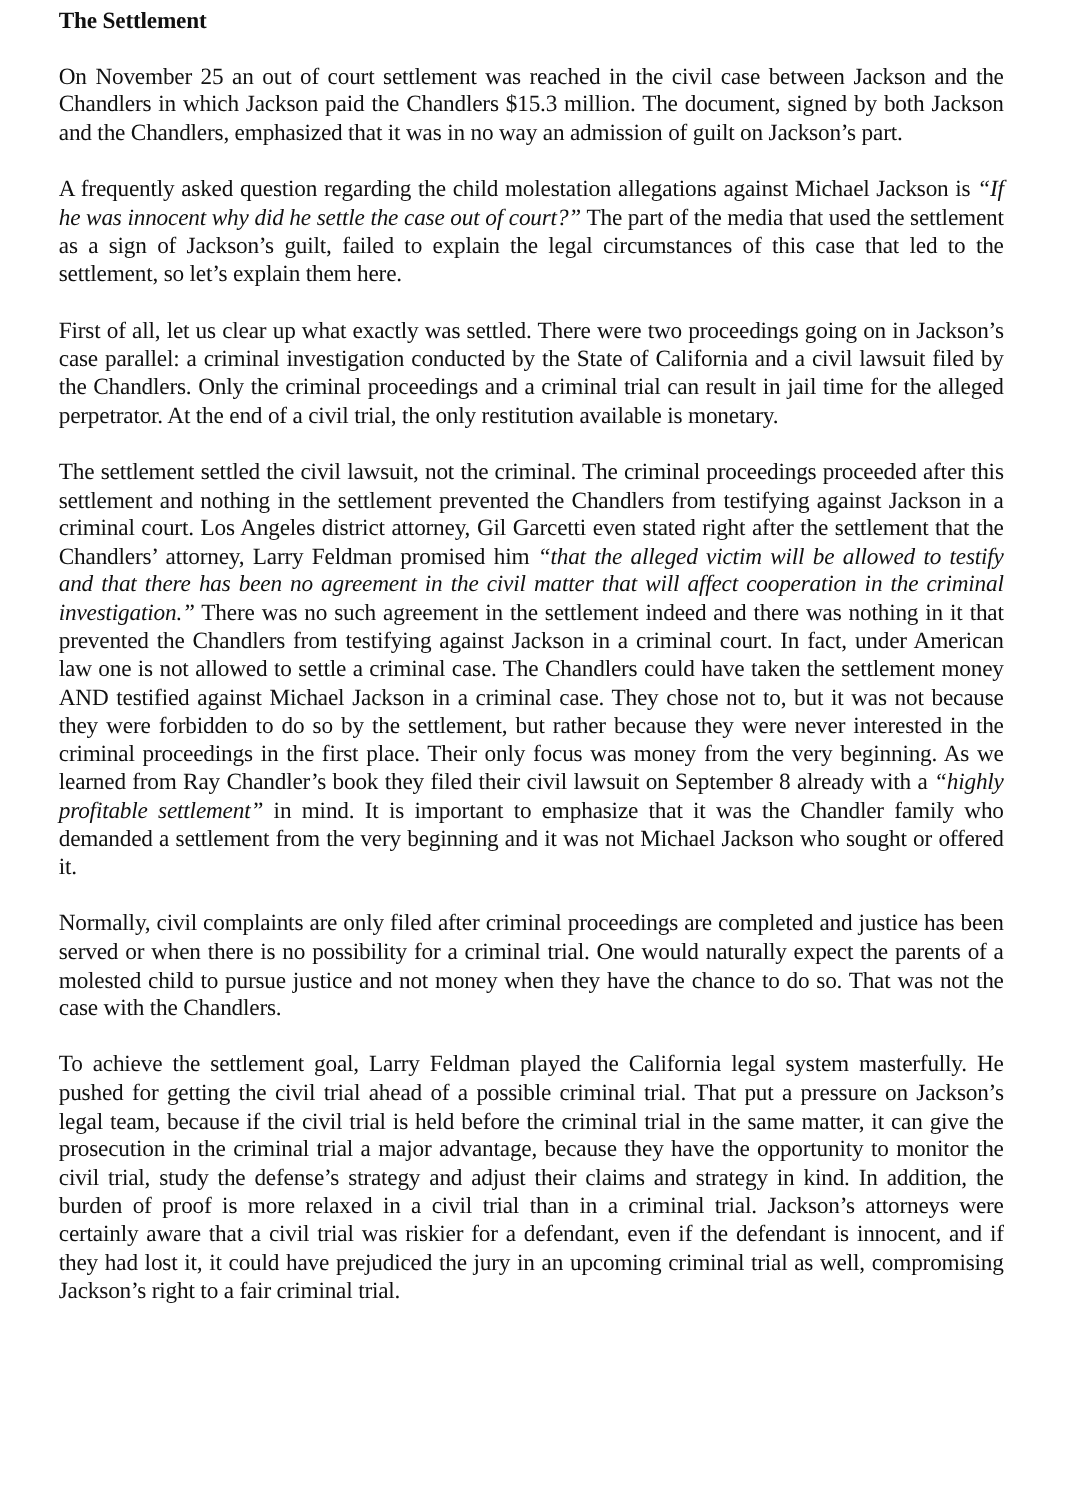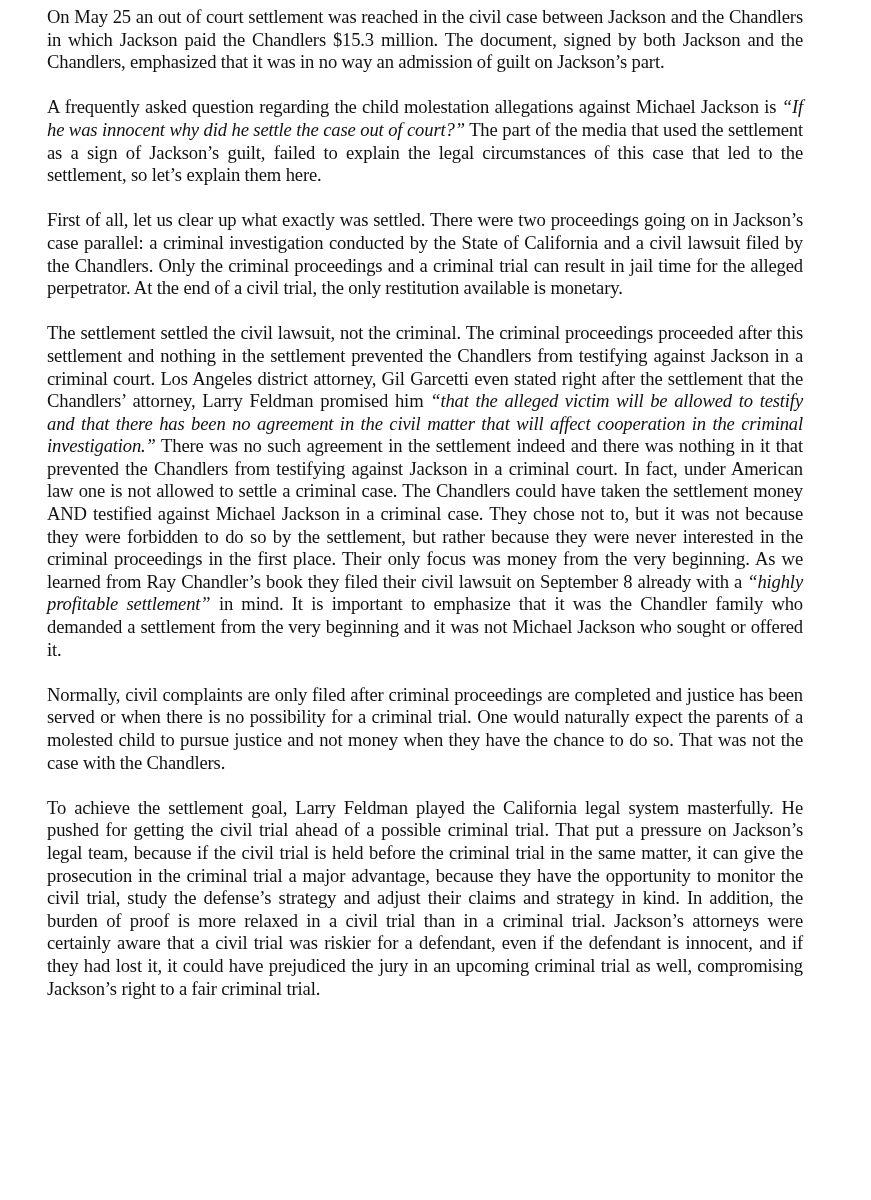--- a/index.html
+++ b/index.html
@@ -33,23 +33,24 @@
     margin: 0 0 22.6px 0;
     text-align: justify;
   }
   b { font-weight: normal; }
   i { font-style: italic; }
 </style>
 </head>
 <body>
 
 <div class="page">
+  <div class="heading">The Settlement</div>
 
   <p>
-    <span>On May 25 an out of court settlement was reached in the civil case between Jackson and the Chandlers in which Jackson paid the Chandlers $15.3 million. The document, signed by both Jackson and the Chandlers, emphasized that it was in no way an admission of guilt on Jackson’s part.</span>
+    <span>On November 25 an out of court settlement was reached in the civil case between Jackson and the Chandlers in which Jackson paid the Chandlers $15.3 million. The document, signed by both Jackson and the Chandlers, emphasized that it was in no way an admission of guilt on Jackson’s part.</span>
   </p>
 
   <p>
     <span>A frequently asked question regarding the child molestation allegations against Michael Jackson is </span><i>“If he was innocent why did he settle the case out of court?”</i><span>  The part of the media that used the settlement as a sign of Jackson’s guilt, failed to explain the legal circumstances of this case that led to the settlement, so let’s explain them here.</span>
   </p>
 
   <p>
     <span>First of all, let us clear up what exactly was settled. There were two proceedings going on in Jackson’s case parallel: a criminal investigation conducted by the State of California and a civil lawsuit filed by the Chandlers. </span><b>Only the criminal proceedings and a criminal trial can result in jail time for the alleged perpetrator. At the end of a civil trial, the only restitution available is monetary.</b>
   </p>
 

